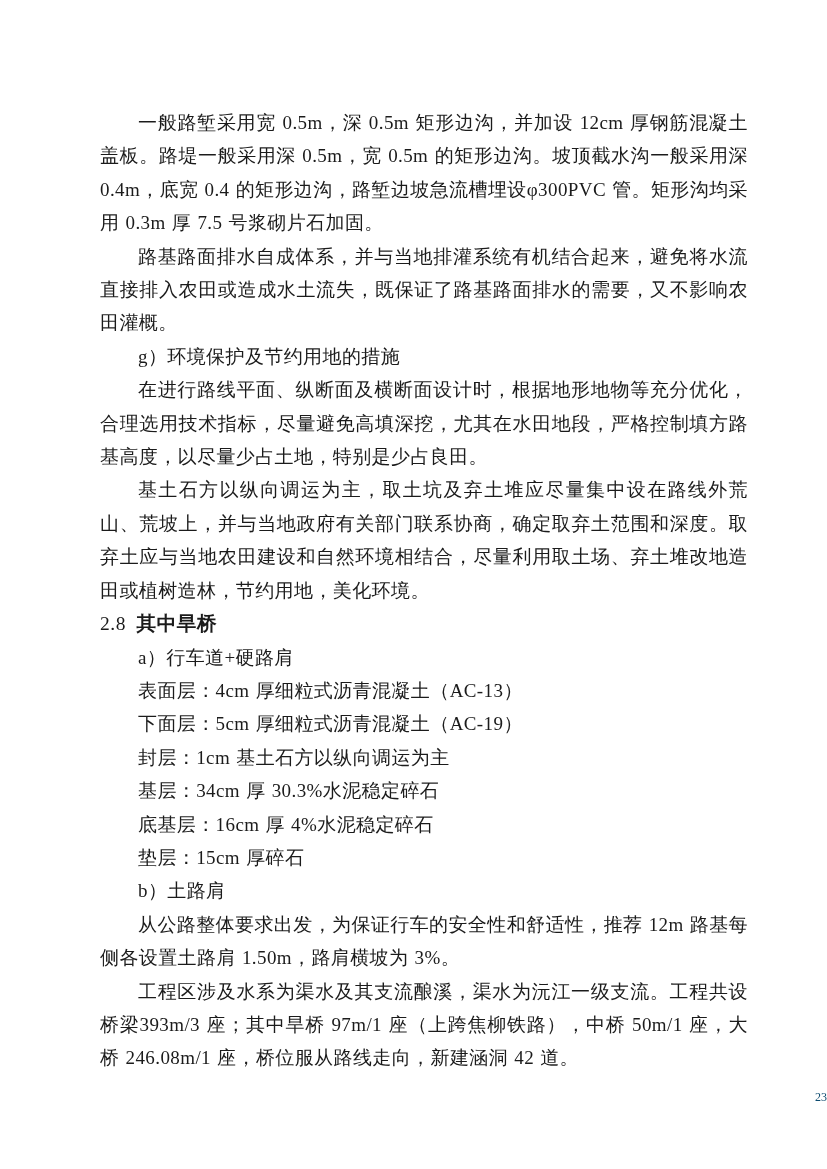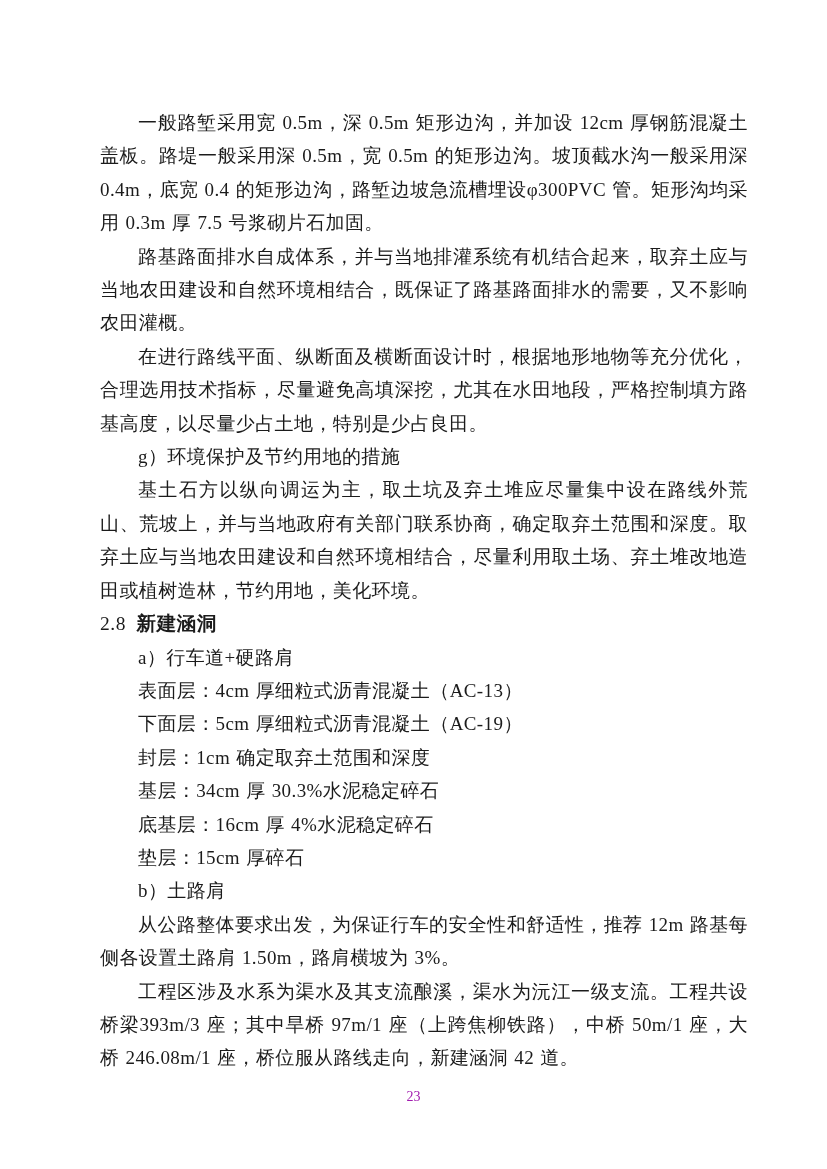--- a/index.html
+++ b/index.html
@@ -46,46 +46,46 @@
     margin-left: 0.55em;
     font-family: "Liberation Sans", "DejaVu Sans", sans-serif;
     font-weight: bold;
     letter-spacing: 0.6px;
   }
   .page-footer {
     position: absolute;
     left: 0;
     right: 0;
     top: 1088px;
-    text-align: center;
-    font-size: 14px;
+    text-align: right;
+    font-size: 12px;
     line-height: 18px;
-    color: #a21caf;
+    color: #0c4a6e;
   }
 </style>
 </head>
 <body>
 
 <div class="page">
   <div class="content">
 
     <p class="para">一般路堑采用宽 0.5m，深 0.5m 矩形边沟，并加设 12cm 厚钢筋混凝土盖板。路堤一般采用深 0.5m，宽 0.5m 的矩形边沟。坡顶截水沟一般采用深 0.4m，底宽 0.4 的矩形边沟，路堑边坡急流槽埋设φ300PVC 管。矩形沟均采用 0.3m 厚 7.5 号浆砌片石加固。</p>
-    <p class="para">路基路面排水自成体系，并与当地排灌系统有机结合起来，取弃土应与当地农田建设和自然环境相结合，既保证了路基路面排水的需要，又不影响农田灌概。</p>
+    <p class="para">路基路面排水自成体系，并与当地排灌系统有机结合起来，避免将水流直接排入农田或造成水土流失，既保证了路基路面排水的需要，又不影响农田灌概。</p>
+    <p class="para">g）环境保护及节约用地的措施</p>
     <p class="para">在进行路线平面、纵断面及横断面设计时，根据地形地物等充分优化，合理选用技术指标，尽量避免高填深挖，尤其在水田地段，严格控制填方路基高度，以尽量少占土地，特别是少占良田。</p>
-    <p class="para">g）环境保护及节约用地的措施</p>
     <p class="para">基土石方以纵向调运为主，取土坑及弃土堆应尽量集中设在路线外荒山、荒坡上，并与当地政府有关部门联系协商，确定取弃土范围和深度。取弃土应与当地农田建设和自然环境相结合，尽量利用取土场、弃土堆改地造田或植树造林，节约用地，美化环境。</p>
 
     <h2 class="heading">
-      <span class="h-num">2.8</span><span class="h-title">新建涵洞</span>
+      <span class="h-num">2.8</span><span class="h-title">其中旱桥</span>
     </h2>
 
     <p class="para">a）行车道+硬路肩</p>
     <p class="para">表面层：4cm 厚细粒式沥青混凝土（AC-13）</p>
     <p class="para">下面层：5cm 厚细粒式沥青混凝土（AC-19）</p>
-    <p class="para">封层：1cm 确定取弃土范围和深度</p>
+    <p class="para">封层：1cm 基土石方以纵向调运为主</p>
     <p class="para">基层：34cm 厚 30.3%水泥稳定碎石</p>
     <p class="para">底基层：16cm 厚 4%水泥稳定碎石</p>
     <p class="para">垫层：15cm 厚碎石</p>
     <p class="para">b）土路肩</p>
     <p class="para">从公路整体要求出发，为保证行车的安全性和舒适性，推荐 12m 路基每侧各设置土路肩 1.50m，路肩横坡为 3%。</p>
 
 
     <p class="para">工程区涉及水系为渠水及其支流酿溪，渠水为沅江一级支流。工程共设桥梁393m/3 座；其中旱桥 97m/1 座（上跨焦柳铁路），中桥 50m/1 座，大桥 246.08m/1 座，桥位服从路线走向，新建涵洞 42 道。</p>
 
   </div>

